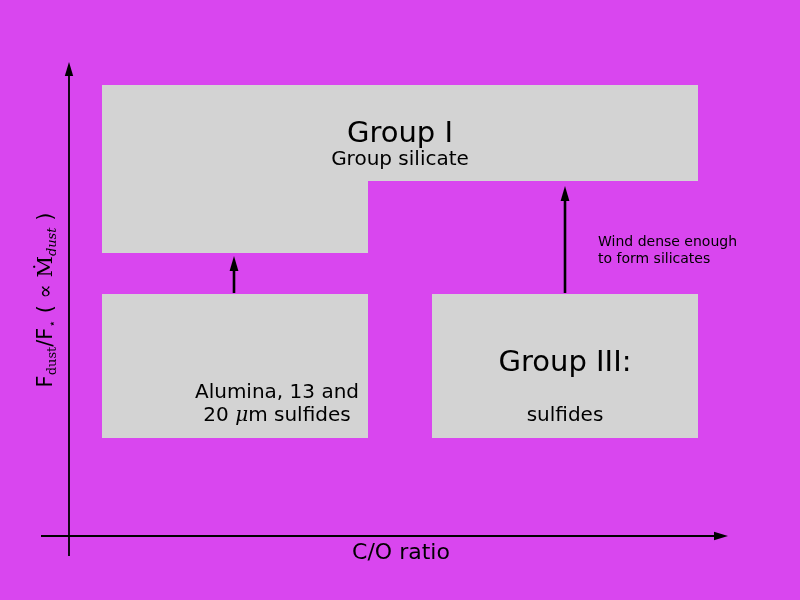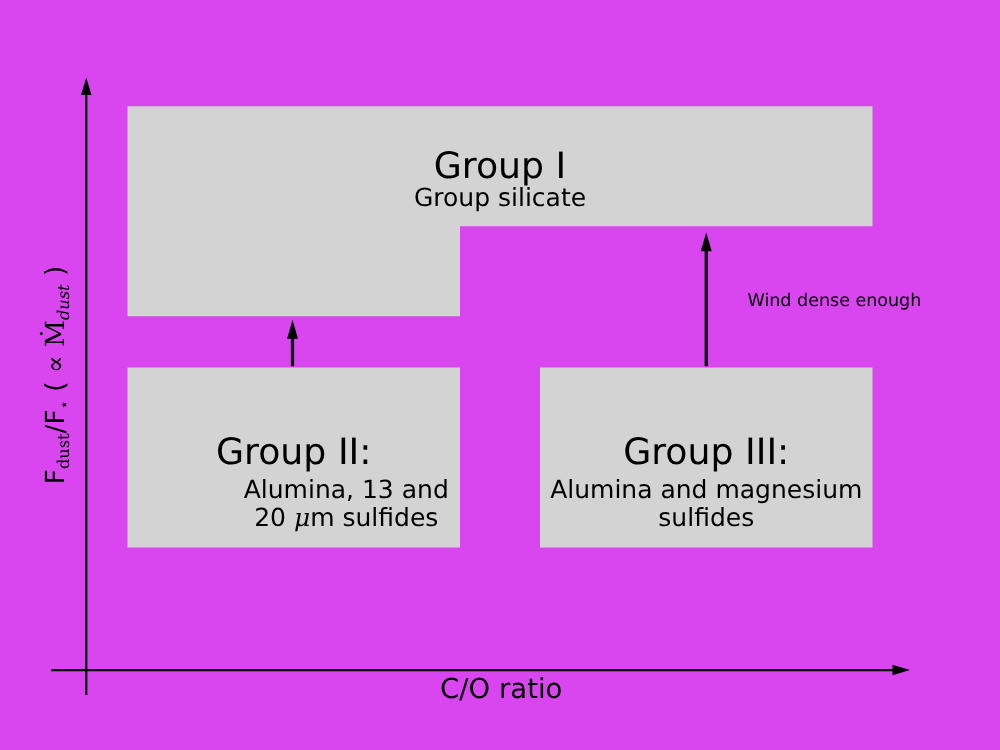--- a/index.html
+++ b/index.html
@@ -87,34 +87,34 @@
   <div class="box" style="left:102px; top:85px; width:266px; height:168px;"></div>
   <div class="box" style="left:368px; top:85px; width:330px; height:96px;"></div>
 
   <div class="box" style="left:102px; top:294px; width:266px; height:144px;"></div>
 
   <div class="box" style="left:432px; top:294px; width:266px; height:144px;"></div>
 
   <div class="txt center group-title" style="left:102px; top:118px; width:596px;">Group I</div>
   <div class="txt center group-sub" style="left:102px; top:147px; width:596px;">Group silicate</div>
 
-  <div class="txt center group-title" style="left:102px; top:347px; width:266px;">Group II:</div>
   <div class="txt center group-sub" style="left:102px; top:380px; width:266px;margin-left:42px;">
     <span>Alumina, 13 and</span><br>
     <span>20 </span><span class="mu-italic">μ</span><span>m sulfides</span>
   </div>
 
   <div class="txt center group-title" style="left:432px; top:347px; width:266px;">Group III:</div>
   <div class="txt center group-sub" style="left:432px; top:380px; width:266px;">
-    <span>Alumina and magnesium</span><br>
+    <br>
     <span>sulfides</span>
   </div>
 
   <div class="txt annotation" style="left:598px; top:233px; width:180px;">
     <span>Wind dense enough</span><br>
+    <span>to form silicates</span>
   </div>
 
   <div class="txt center xlabel" style="left:101px; top:541px; width:600px;">C/O ratio</div>
 
   <div class="ylabel-wrap">
     <span>F</span><span class="sub-roman">dust</span><span>/F</span><span class="sub-star">⋆</span><span> ( </span><span class="math-serif">∝</span><span class="math-serif"> Ṁ</span><span class="sub-italic">dust</span><span> )</span>
   </div>
 
   <svg class="overlay" width="800" height="600" viewBox="0 0 800 600">
 

